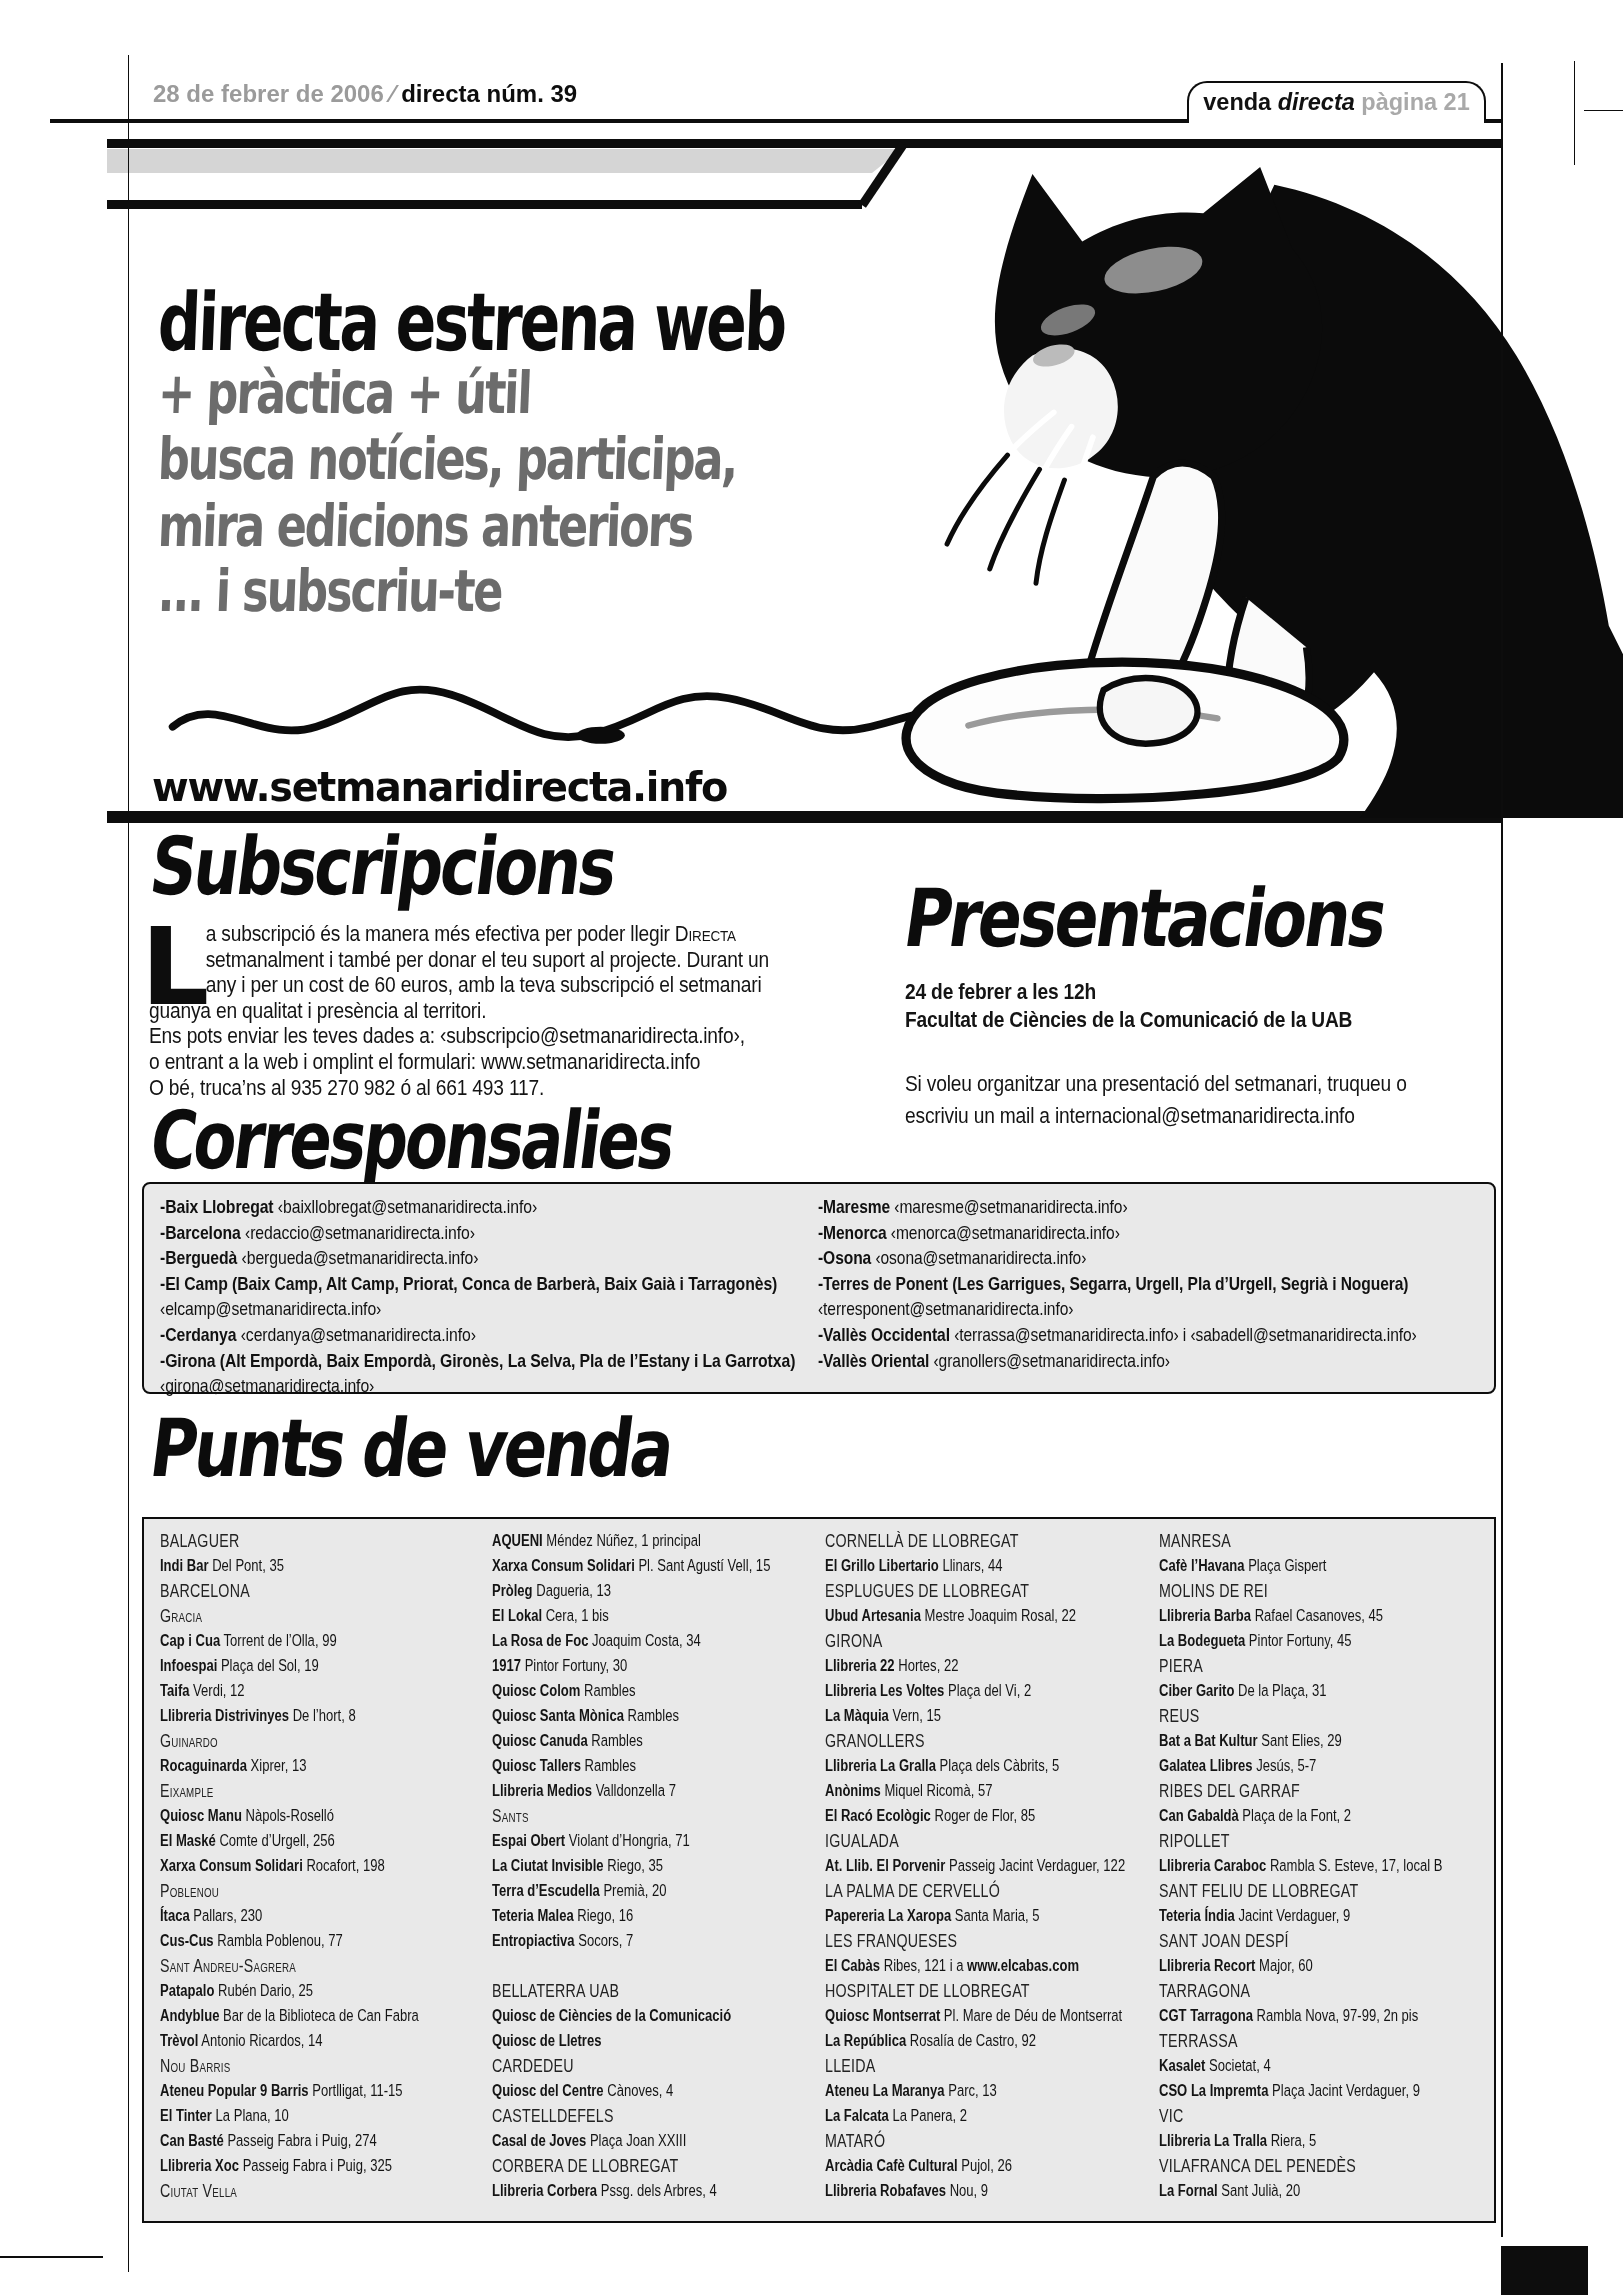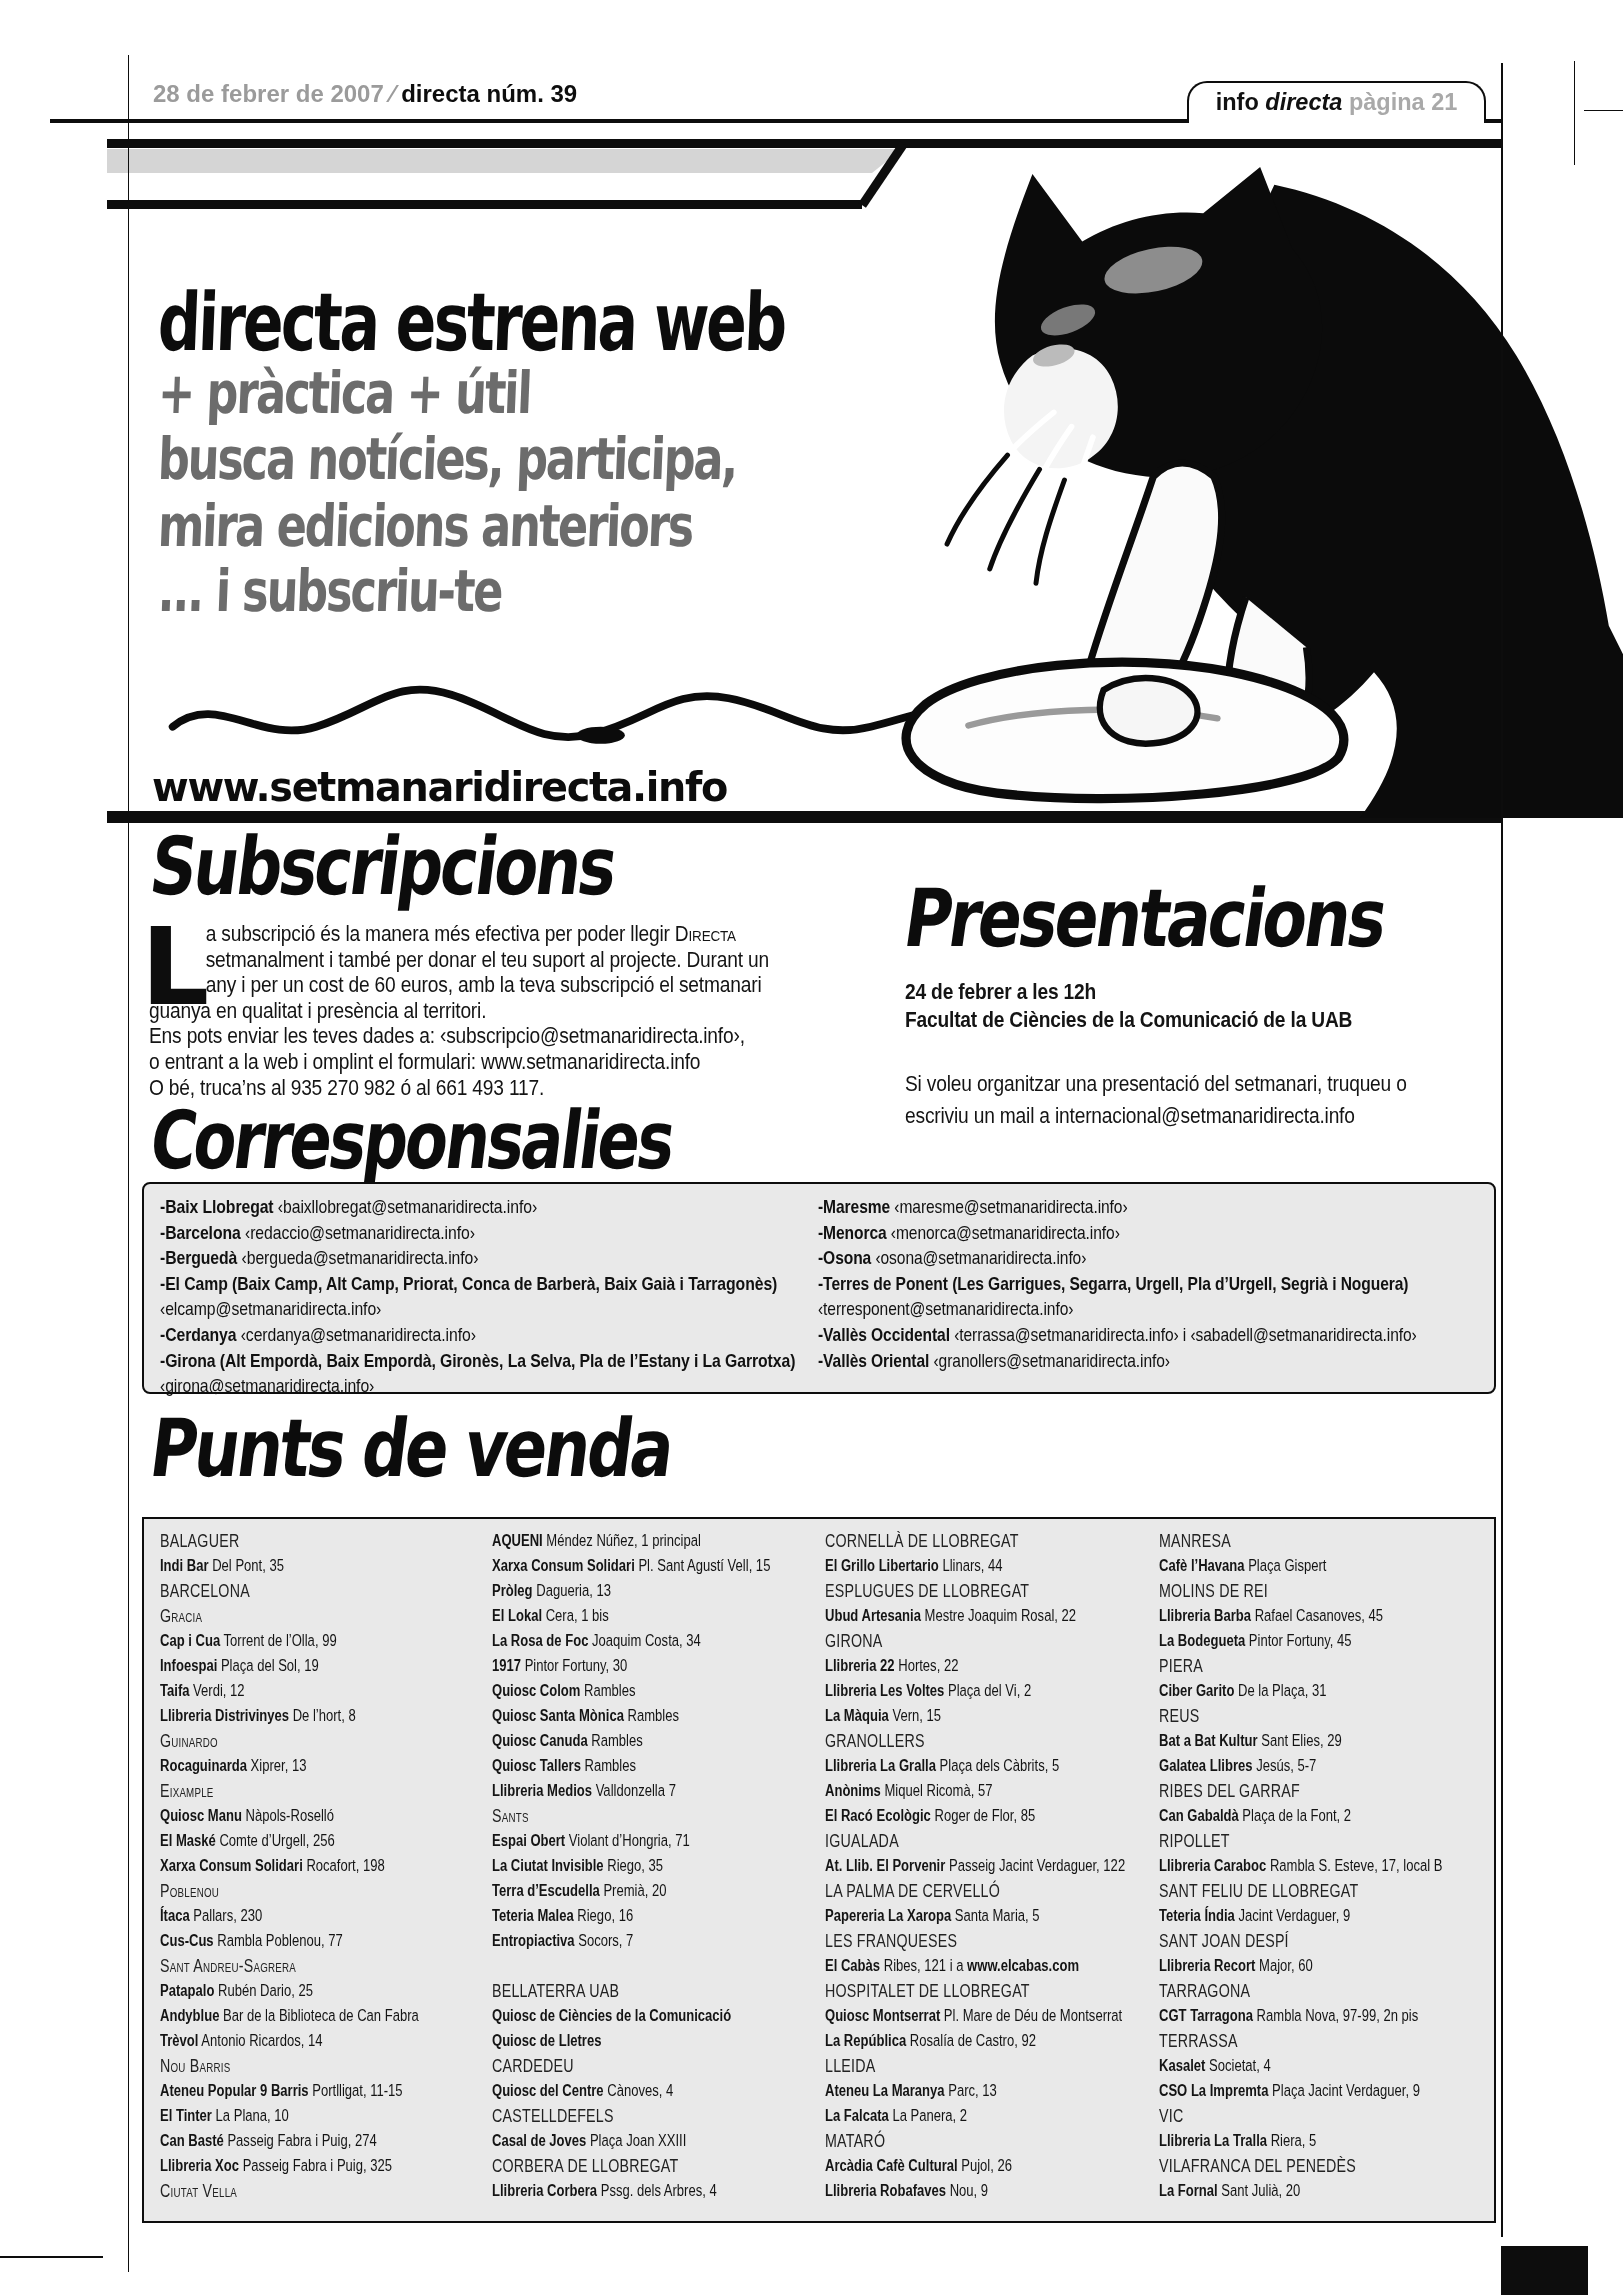--- a/index.html
+++ b/index.html
@@ -87,26 +87,26 @@
 <div class="page">
 
   <div class="rule frame-left"></div>
   <div class="rule frame-right"></div>
   <div class="rule mark-tr-h"></div>
   <div class="rule mark-tr-v"></div>
   <div class="rule mark-bl"></div>
   <div class="rule mark-br"></div>
 
   <div class="header-left">
-    <span class="date">28 de febrer de 2007 ⁄</span>
+    <span class="date">28 de febrer de 2006 ⁄</span>
     <span class="issue">directa núm. 39</span>
   </div>
   <div class="rule header-rule"></div>
   <div class="tab">
-    <span>info </span><span class="brand">directa</span><span class="pagenum"> pàgina 21</span>
+    <span>venda </span><span class="brand">directa</span><span class="pagenum"> pàgina 21</span>
   </div>
 
   <div class="rule banner-topbar"></div>
   <div class="banner-grey"></div>
   <div class="rule banner-botbar"></div>
   <div class="banner-diag"></div>
 
   <svg class="cat" viewBox="0 0 1130 950" xmlns="http://www.w3.org/2000/svg">
     <path d="M640,60 C780,90 900,170 980,300 C1050,415 1090,560 1110,680 L1130,720 L1130,950 L760,950 C820,870 830,800 780,745 C700,840 580,880 480,845 C560,800 600,740 595,670 C520,600 470,520 460,440 Z" fill="#0b0b0b"></path>
     <path d="M300,45 L370,140 C420,110 480,95 540,100 L620,35 L665,150 C710,200 720,270 690,340 C650,430 560,480 460,470 C360,460 280,400 255,310 C235,240 255,160 300,45 Z" fill="#0b0b0b"></path>

